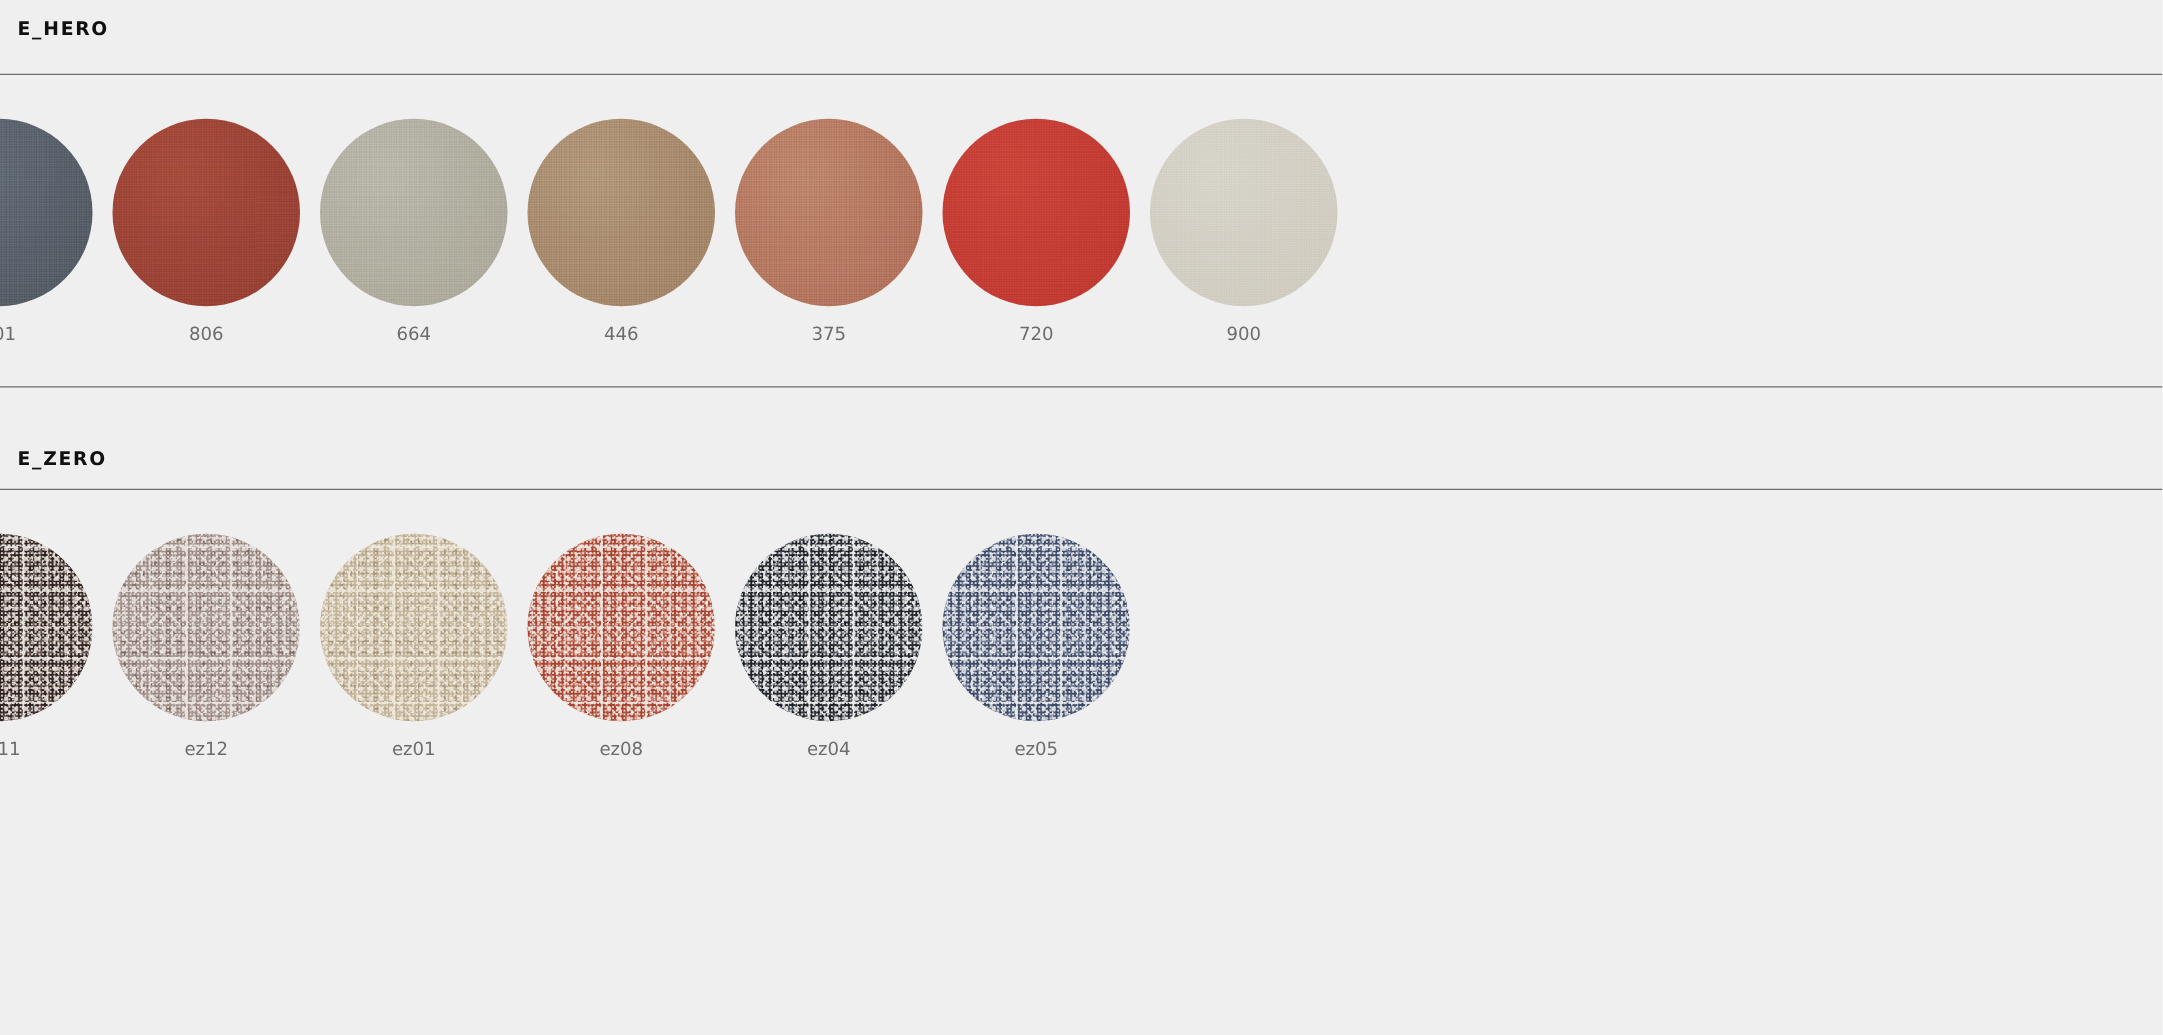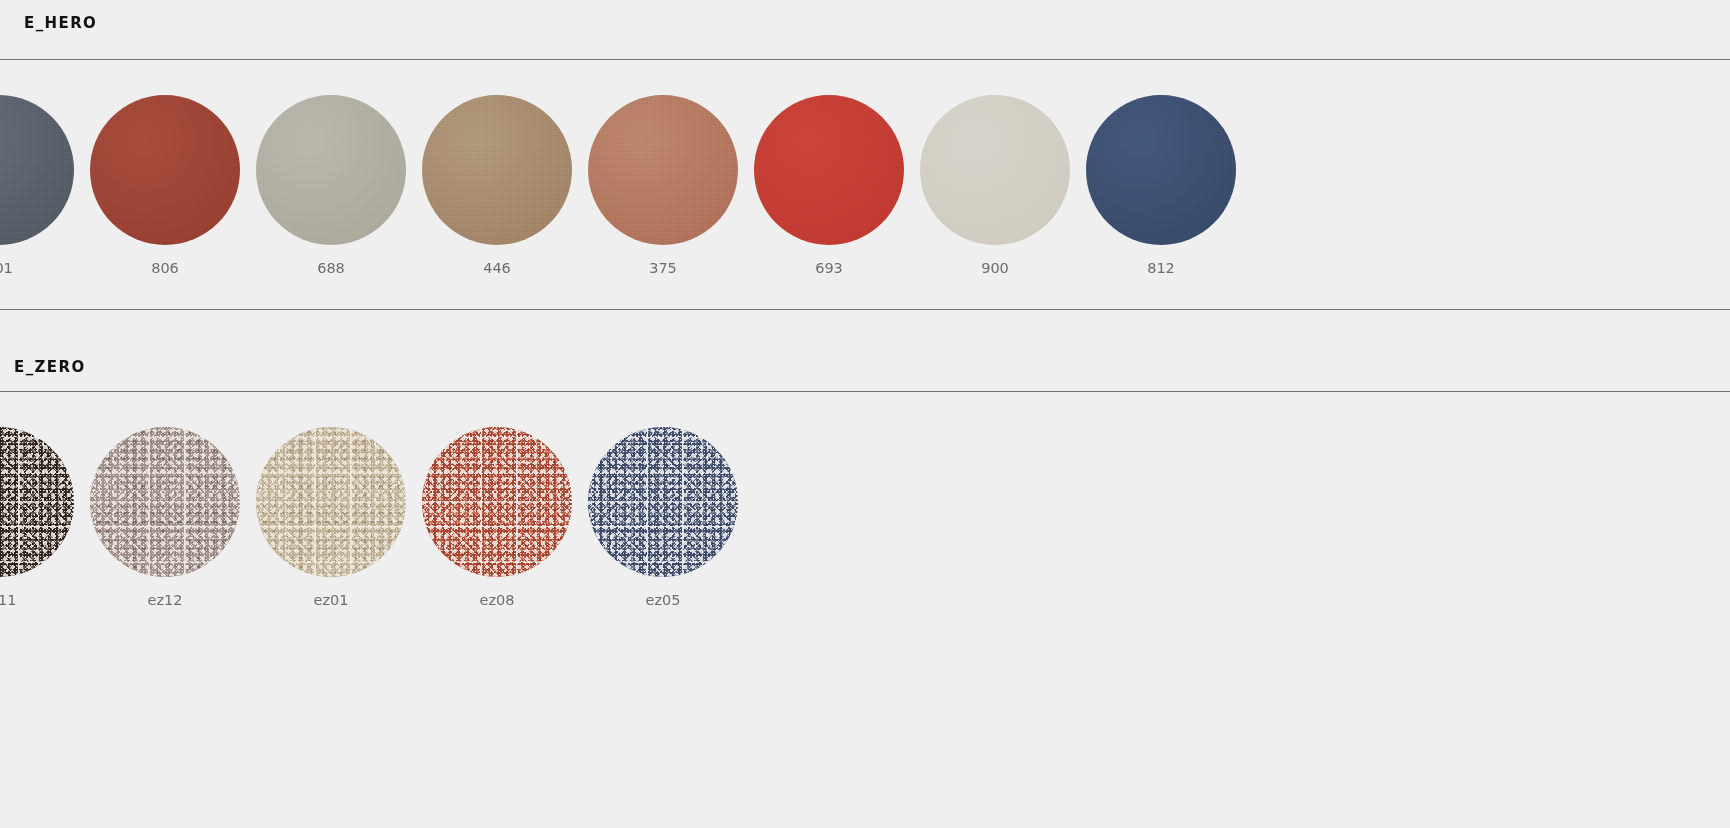--- a/index.html
+++ b/index.html
@@ -102,21 +102,21 @@
   }
 
   .swatch-label {
     margin-top: 16px;
     font-size: 14.5px;
     color: #6d6d6d;
     text-align: center;
     line-height: 1;
   }
 
-  #hero-header  { padding-top: 14px; padding-bottom: 27px; margin-left: 10px; }
+  #hero-header  { padding-top: 14px; padding-bottom: 27px; }
   #hero-row     { padding-top: 35px; padding-bottom: 33px; }
   #zero-header  { padding-top: 48px; padding-bottom: 15px; }
   #zero-row     { padding-top: 35px; }
 </style>
 </head>
 <body>
 
 <div>
 
   <section class="section">
@@ -126,41 +126,37 @@
         <div class="swatch">
           <div class="disc solid" style="background: rgb(90, 98, 108);"></div>
           <div class="swatch-label">801</div>
         </div>
         <div class="swatch">
           <div class="disc solid" style="background: rgb(157, 69, 55);"></div>
           <div class="swatch-label">806</div>
         </div>
         <div class="swatch">
           <div class="disc solid" style="background: rgb(178, 175, 162);"></div>
-          <div class="swatch-label">688</div>
+          <div class="swatch-label">664</div>
         </div>
         <div class="swatch">
           <div class="disc solid" style="background: rgb(169, 140, 111);"></div>
           <div class="swatch-label">446</div>
         </div>
         <div class="swatch">
           <div class="disc solid" style="background: rgb(182, 122, 98);"></div>
           <div class="swatch-label">375</div>
         </div>
         <div class="swatch">
           <div class="disc solid" style="background: rgb(197, 62, 53);"></div>
-          <div class="swatch-label">693</div>
+          <div class="swatch-label">720</div>
         </div>
         <div class="swatch">
           <div class="disc solid" style="background: rgb(211, 207, 196);"></div>
           <div class="swatch-label">900</div>
-        </div>
-        <div class="swatch">
-          <div class="disc solid" style="background: rgb(62, 80, 112);"></div>
-          <div class="swatch-label">812</div>
         </div>
       </div>
   </section>
 
   <div class="divider"></div>
 
   <section class="section">
     <div class="section-header" id="zero-header">E_ZERO</div>
     <div class="divider"></div>
     <div class="swatch-row" id="zero-row">
@@ -174,19 +170,23 @@
         </div>
         <div class="swatch">
           <div class="disc speckle" style="--base: #eee7da; --fleck: #c3b49a; --fleck2: #a4947c;"></div>
           <div class="swatch-label">ez01</div>
         </div>
         <div class="swatch">
           <div class="disc speckle" style="--base: #efe5e0; --fleck: #a74430; --fleck2: #c8705a;"></div>
           <div class="swatch-label">ez08</div>
         </div>
         <div class="swatch">
+          <div class="disc speckle" style="--base: #eceaea; --fleck: #1d2228; --fleck2: #5a6068;"></div>
+          <div class="swatch-label">ez04</div>
+        </div>
+        <div class="swatch">
           <div class="disc speckle" style="--base: #e7e8ec; --fleck: #3c4a66; --fleck2: #707c96;"></div>
           <div class="swatch-label">ez05</div>
         </div>
       </div>
   </section>
 
 </div>
 
 </body></html>

